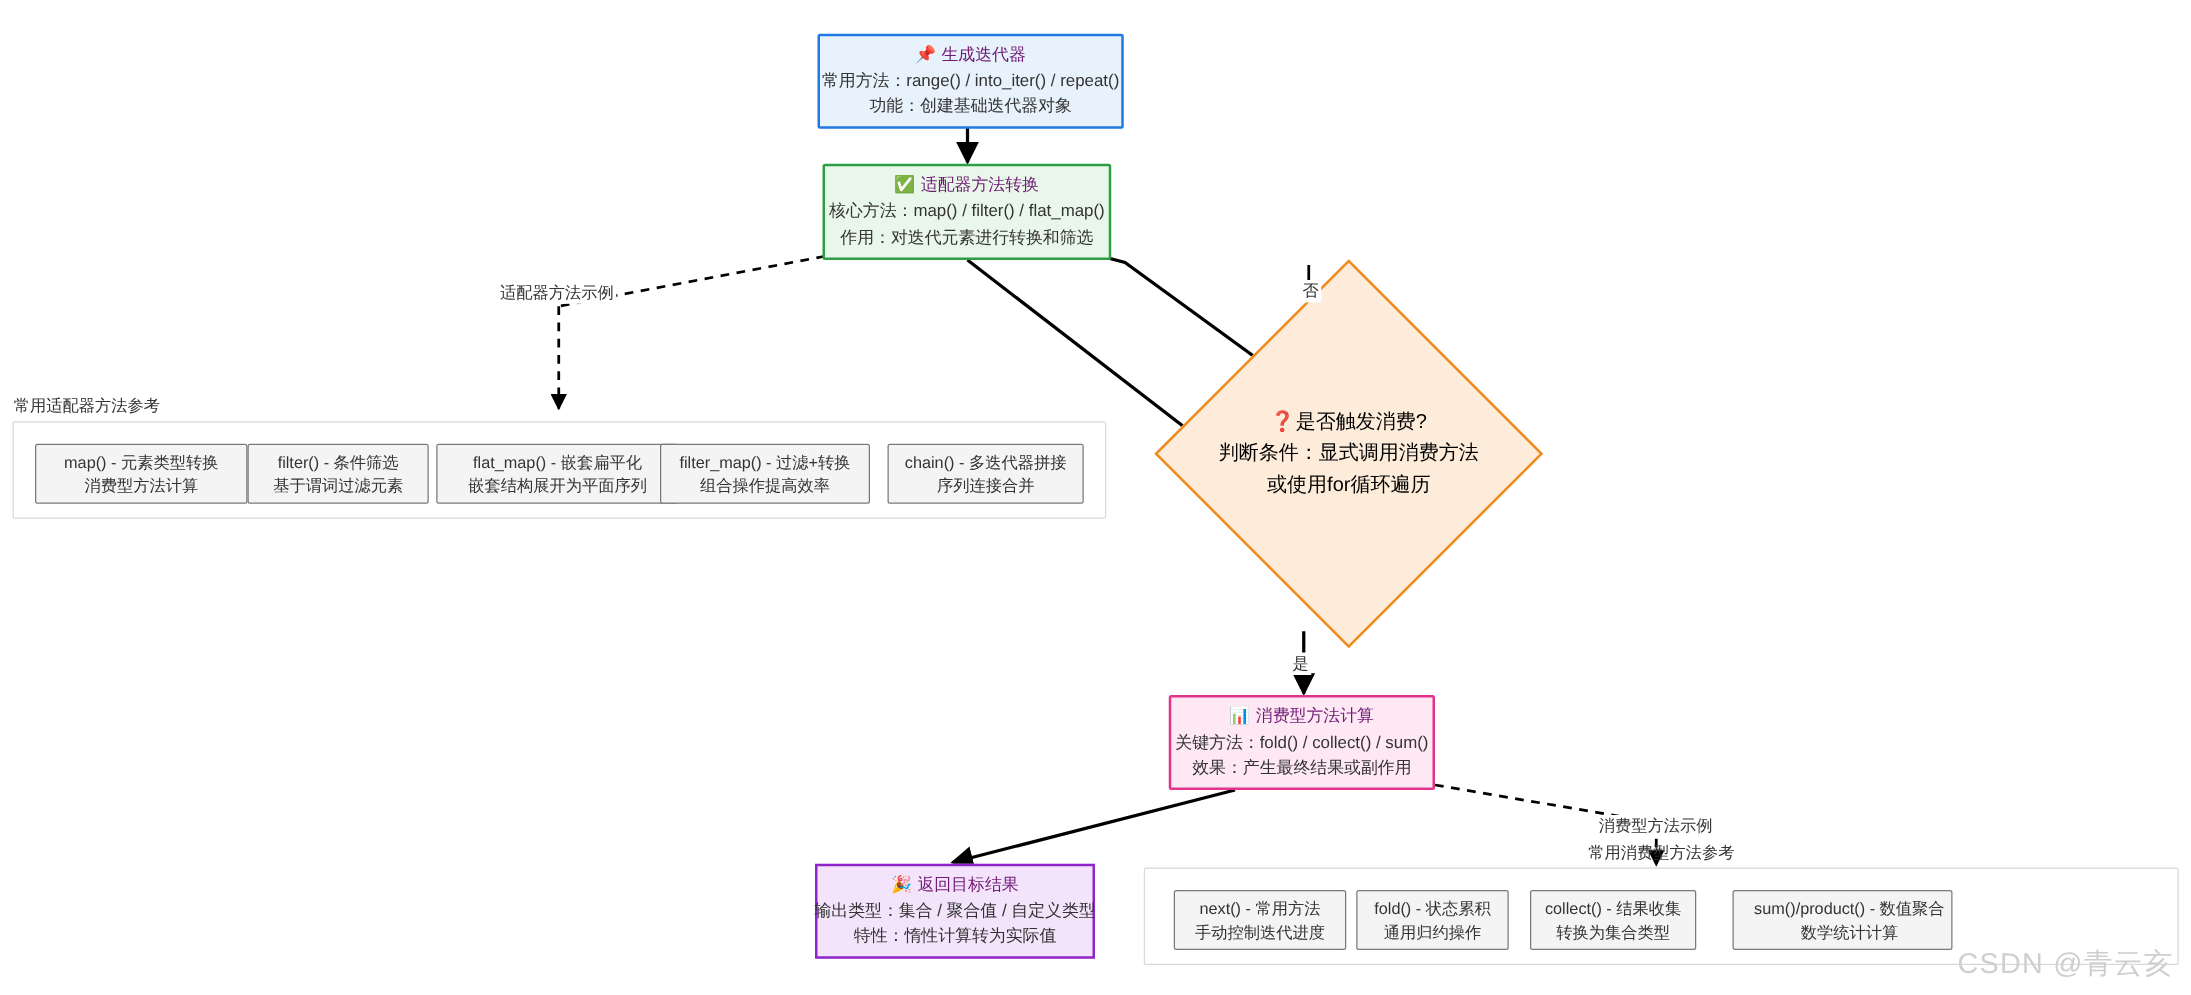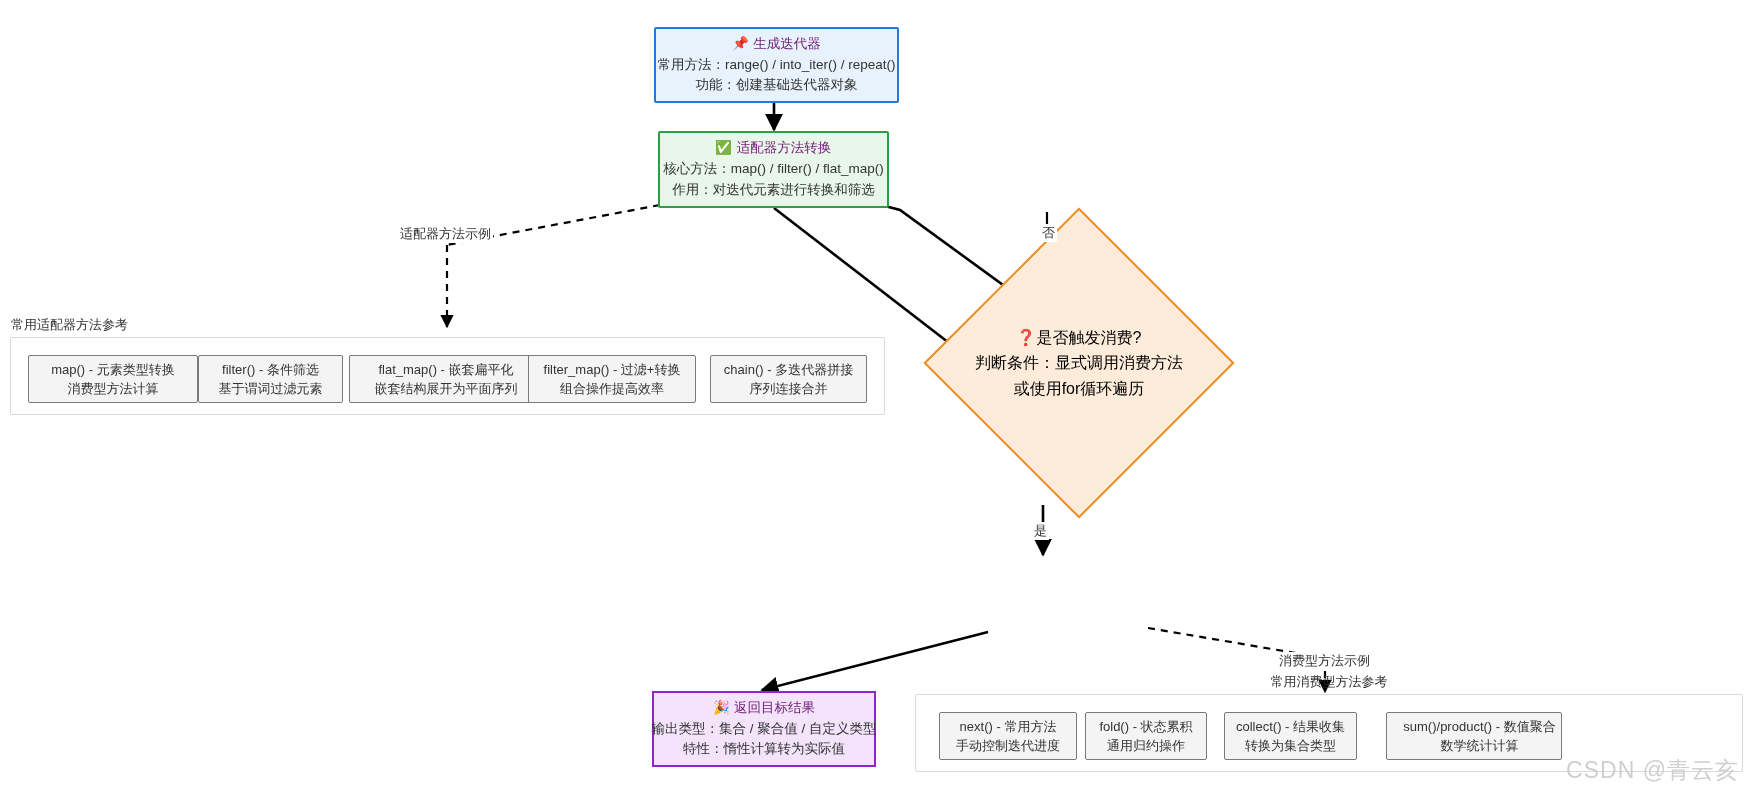--- a/index.html
+++ b/index.html
@@ -135,20 +135,27 @@
     <div class="diamond-shape"></div>
     <div class="diamond-text">
       <div class="ttl">
         <span class="ico red-q">❓</span><span>是否触发消费?</span>
       </div>
       <div class="ln">判断条件：显式调用消费方法</div>
       <div class="ln">或使用for循环遍历</div>
     </div>
   </div>
 
+  <div class="node box-pink" style="left:935px;top:556px;width:213px;height:76px;">
+    <div class="ttl">
+      <span class="ico">📊</span><span>消费型方法计算</span>
+    </div>
+    <div class="ln">关键方法：fold() / collect() / sum()</div>
+    <div class="ln">效果：产生最终结果或副作用</div>
+  </div>
 
   <div class="node box-purple" style="left:652px;top:691px;width:224px;height:76px;">
     <div class="ttl">
       <span class="ico">🎉</span><span>返回目标结果</span>
     </div>
     <div class="ln">输出类型：集合 / 聚合值 / 自定义类型</div>
     <div class="ln">特性：惰性计算转为实际值</div>
   </div>
 
   <span class="edge-label" style="left:1040px;top:224px;">否</span>

